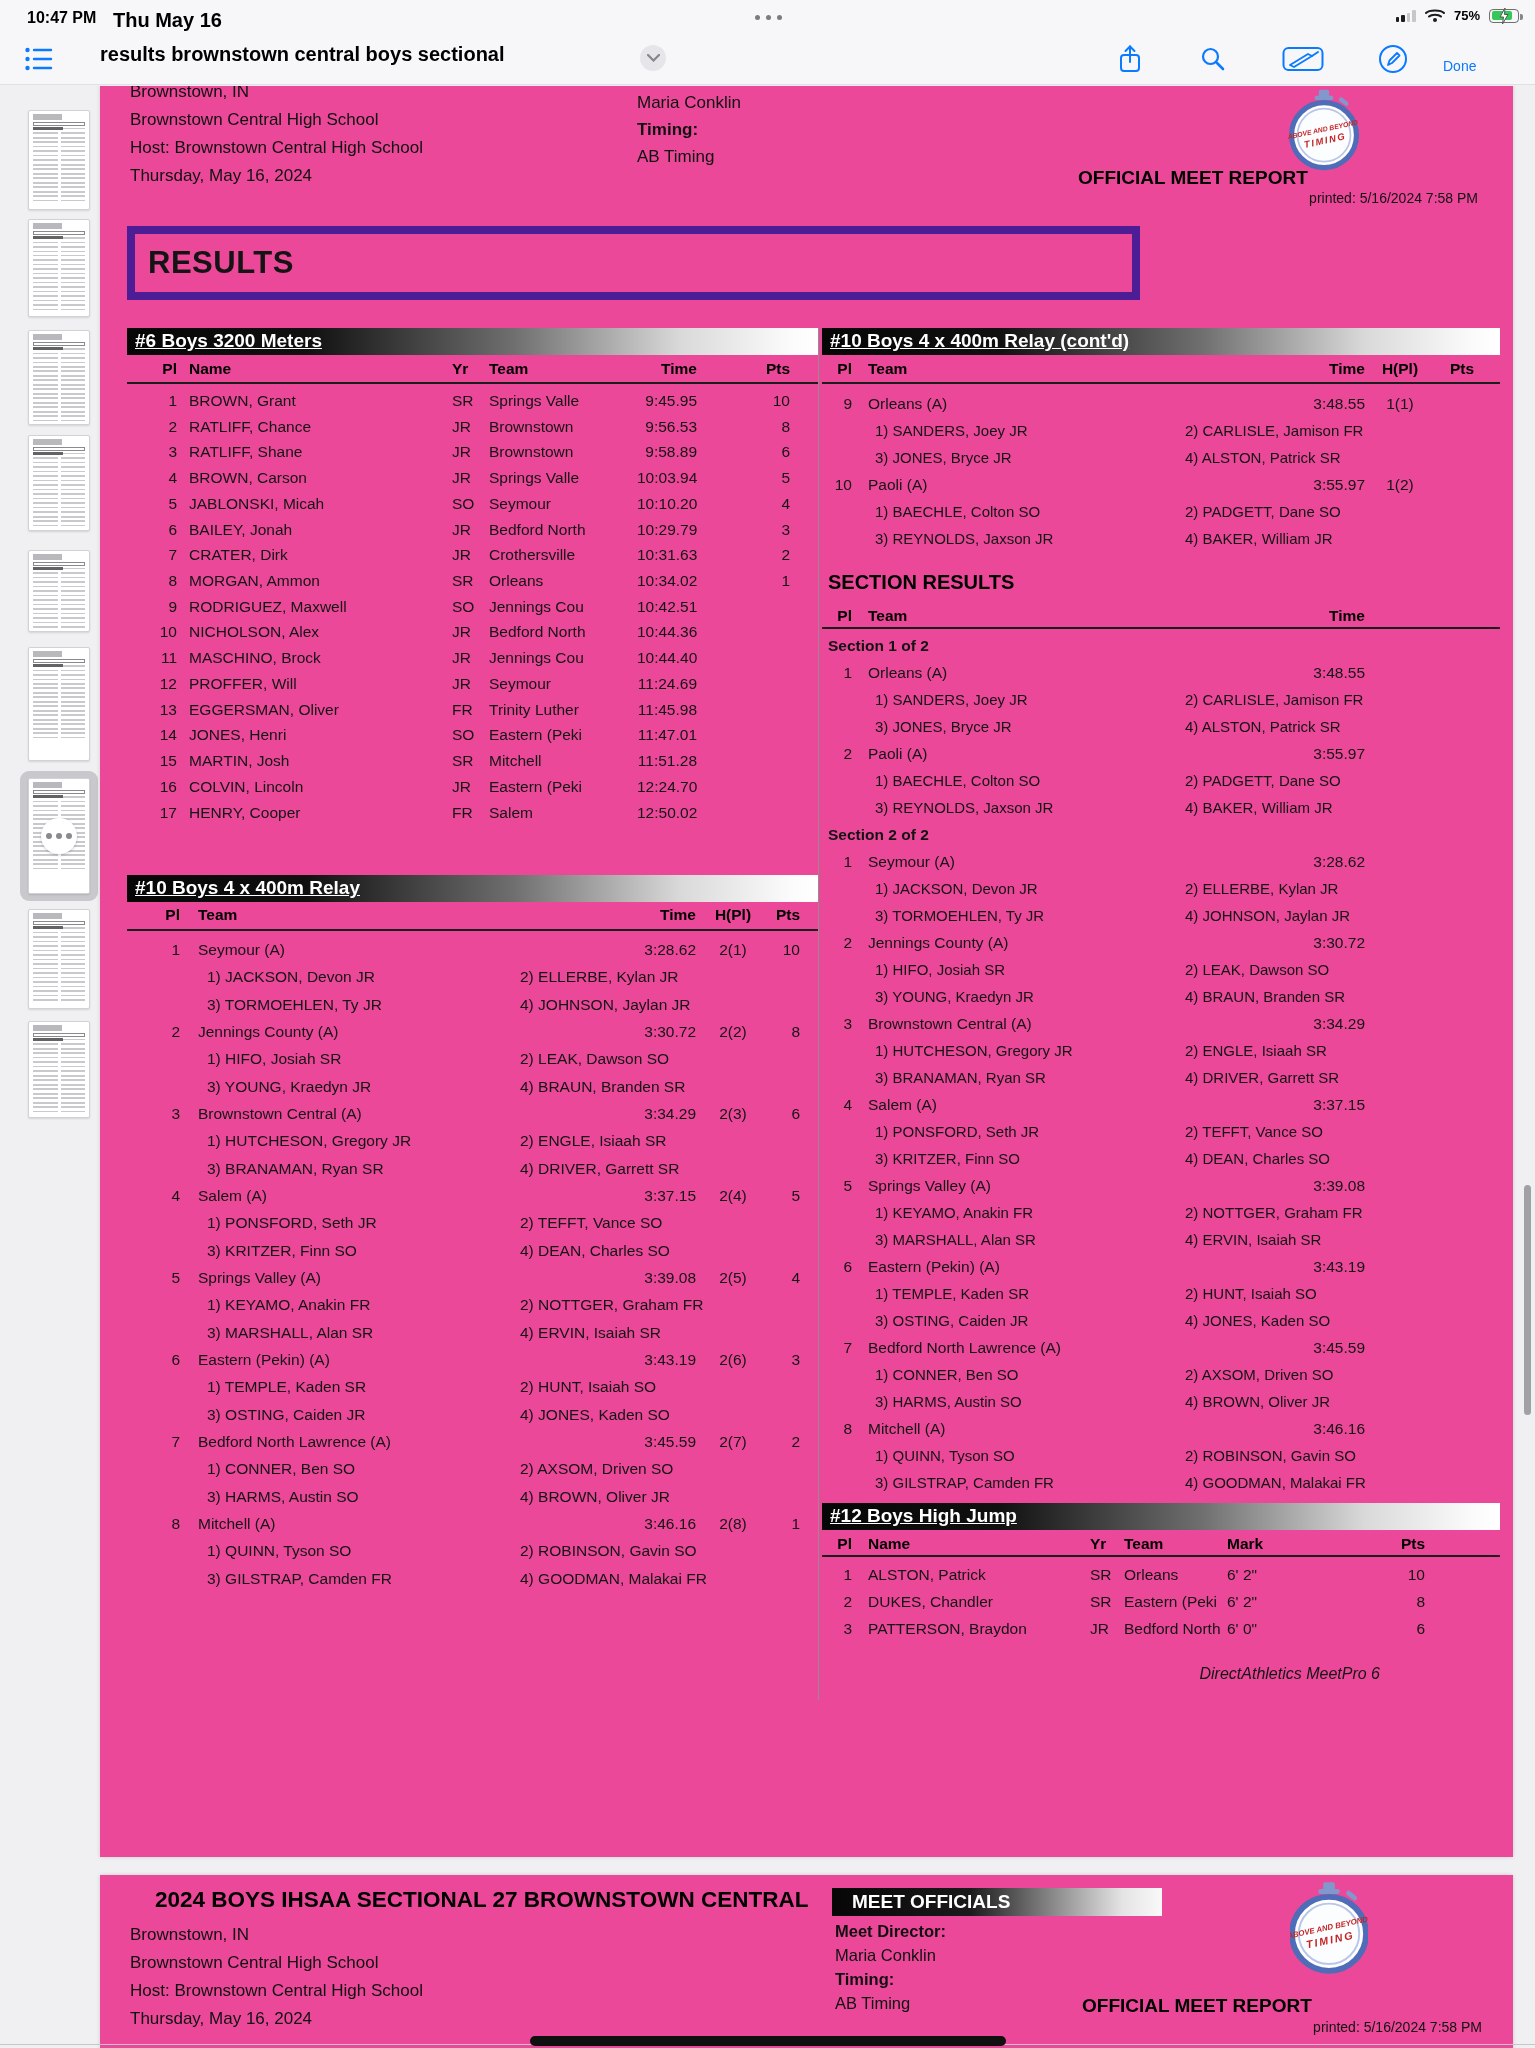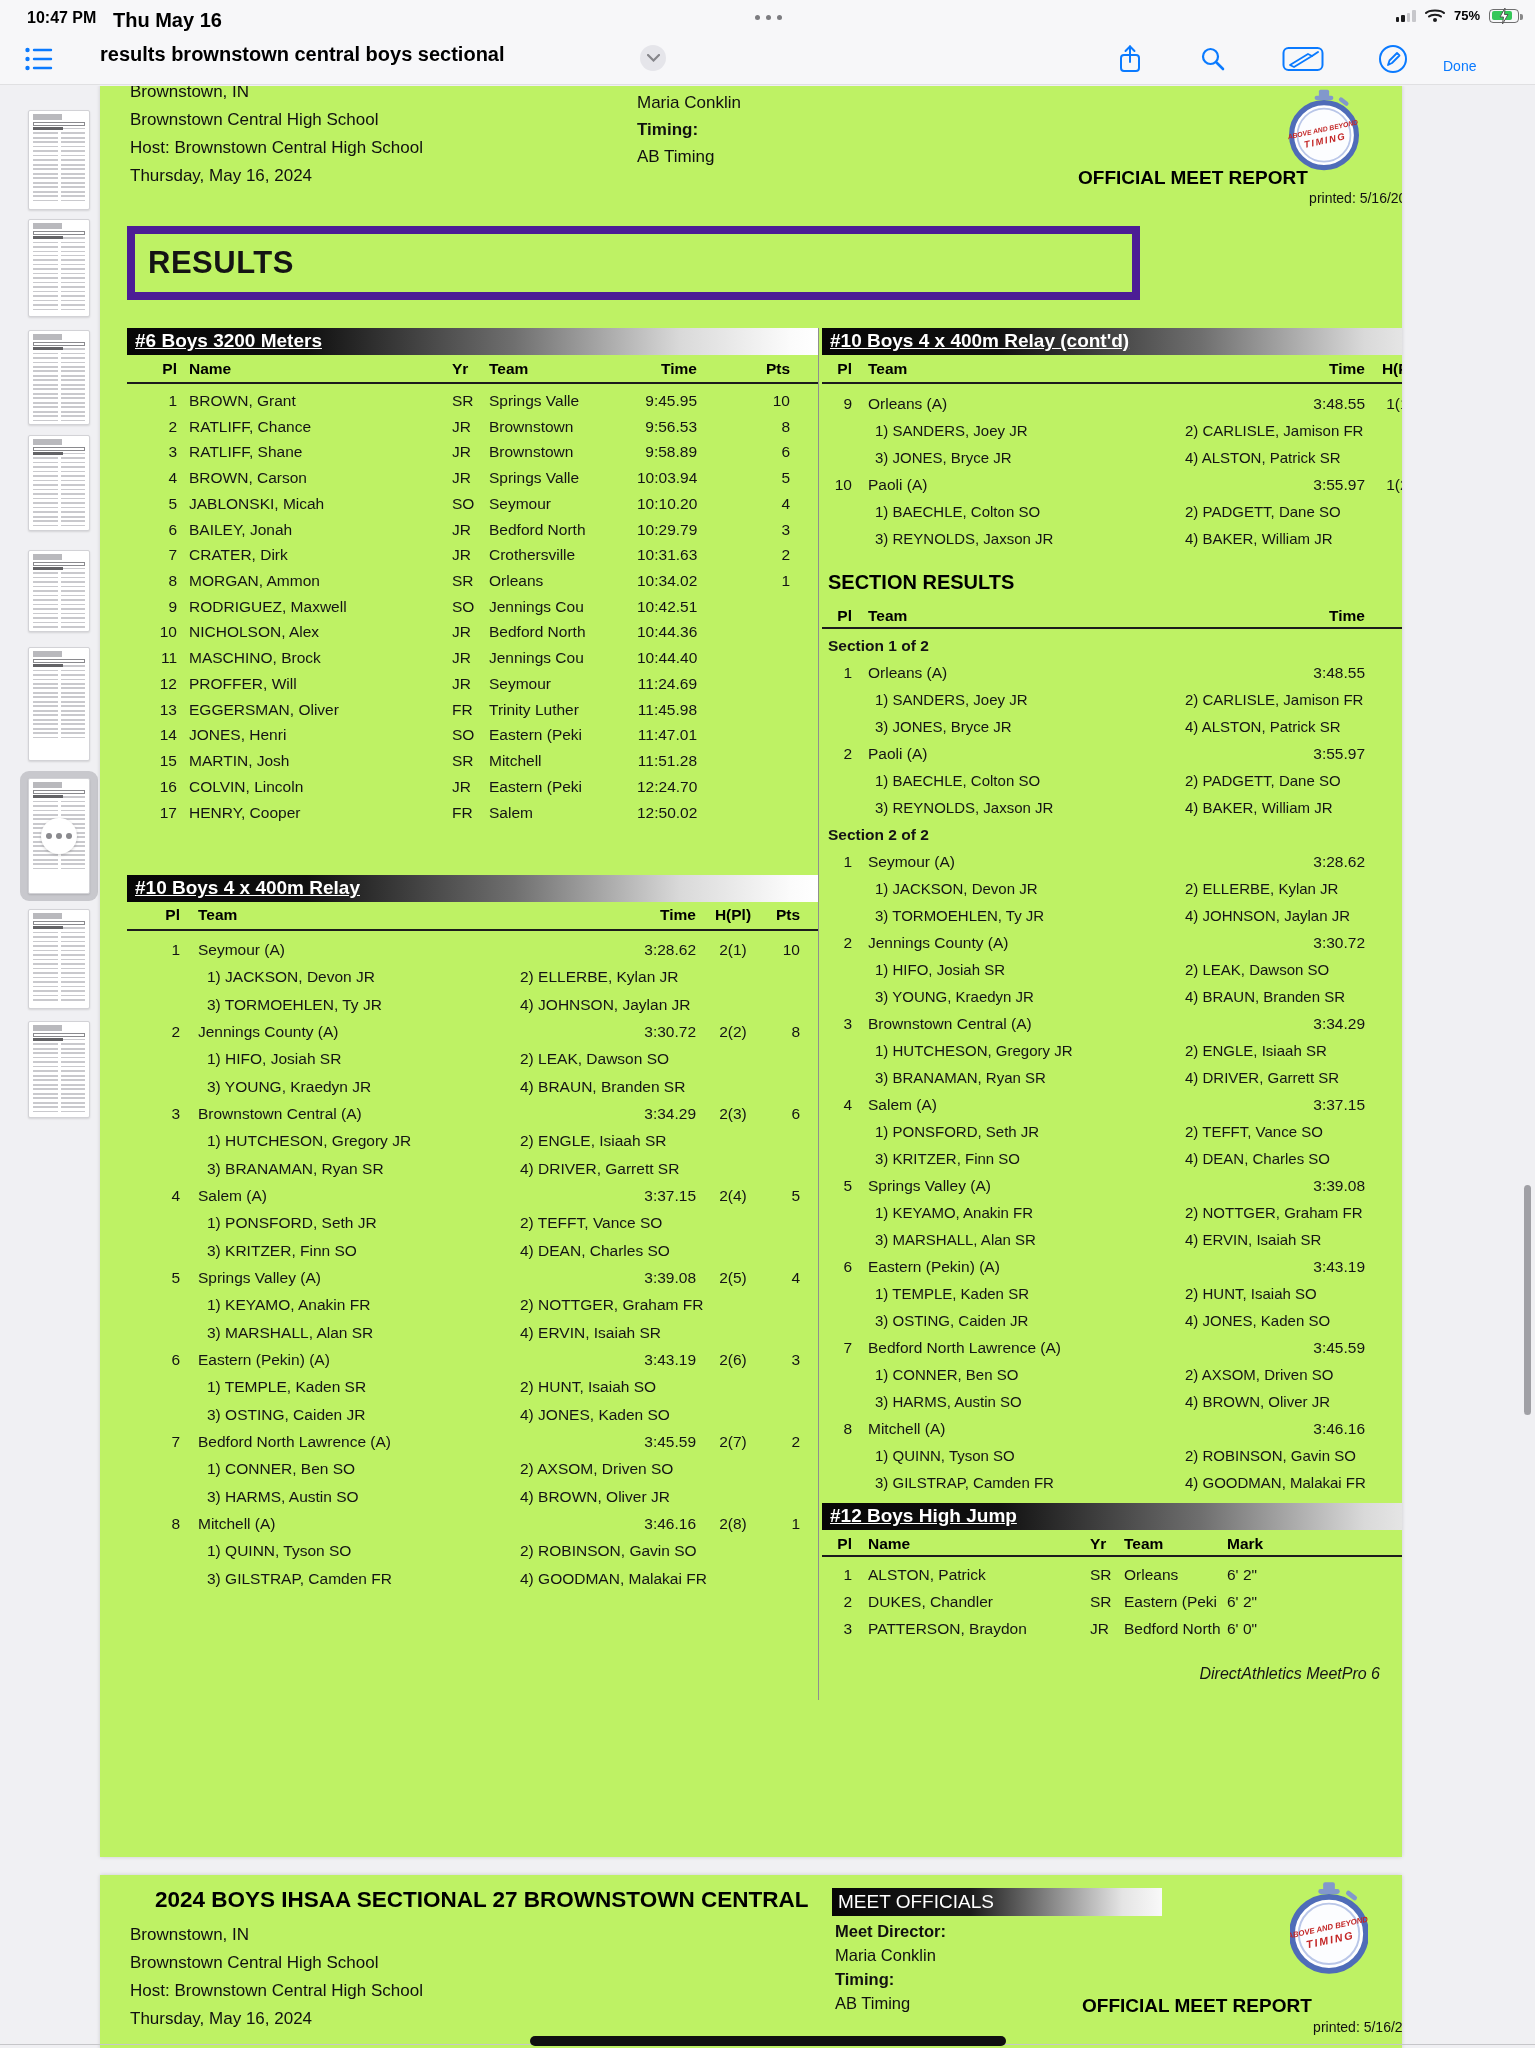--- a/index.html
+++ b/index.html
@@ -38,21 +38,21 @@
   .thumb .th-box { height:4px; margin:0 4px 2px 4px; border:1px solid #8a8a8e; }
   .thumb .th-cols { display:flex; gap:3px; margin:0 4px; }
   .thumb .th-cols i { flex:1; height:76px; background:repeating-linear-gradient(to bottom,#c9c9cd 0 1.5px,transparent 1.5px 4.5px); }
   .thumb .th-band { position:absolute; left:4px; right:26px; top:16px; height:3px; background:#636366; }
   .thumb-sel-wrap { width:78px; margin-left:20px; background:#c8c8cd; border-radius:9px; padding:7px 8px; position:relative; }
   .thumb-sel-wrap .thumb { margin-left:0; }
   .ellipsis-circle { position:absolute; left:50%; top:50%; transform:translate(-50%,-50%); width:36px; height:36px; background:#fff; border-radius:50%; display:flex; align-items:center; justify-content:center; gap:4px; box-shadow:0 1px 3px rgba(0,0,0,.2); }
   .ellipsis-circle i { width:6px; height:6px; border-radius:50%; background:#8a8a8e; }
 
   
-  .page { position:absolute; left:100px; width:1302px; background:#bef264; box-shadow:0 0 4px rgba(0,0,0,.15); overflow:hidden; }
+  .page { position:absolute; left:100px; width:1413px; background:#ec4899; box-shadow:0 0 4px rgba(0,0,0,.15); overflow:hidden; }
   .page1 { top:-1px; height:1772px; }
   .page2 { top:1789px; height:174px; }
   .abs { position:absolute; }
 
   .h17 { font-size:17px; line-height:28px; color:#101010; }
   .bold { font-weight:700; }
   .omr { font-size:19px; font-weight:700; color:#000; width:400px; }
   .printed { font-size:14px; color:#111; text-align:right; width:400px; }
 
   .results-box { border:8px solid #4c1d95; width:1013px; height:74px; display:flex; align-items:center; }
@@ -80,21 +80,21 @@
   .section-title { font-size:20px; font-weight:700; color:#000; }
 
   .hjh,.hj-row { display:grid; grid-template-columns:24px 16px 222px 34px 103px 130px 68px; }
   .hj-row { height:27px; line-height:27px; font-size:15.5px; white-space:nowrap; }
   .hj-row span { overflow:visible; white-space:nowrap; }
 
   .divider-v { width:1px; background:#8f8f8f; }
   .footnote { font-style:italic; font-size:16px; text-align:right; width:380px; }
 
   .p2-title { font-size:22.5px; font-weight:700; color:#000; white-space:nowrap; }
-  .mo-banner { width:330px; height:28px; background:linear-gradient(90deg,#060606 0,#1b1b1b 42%,#8e8e8e 68%,#e4e4e4 88%,#f9f9f9 100%); color:#fff; font-size:19px; font-weight:400; line-height:27px; padding-left:6px; }
+  .mo-banner { width:330px; height:28px; background:linear-gradient(90deg,#060606 0,#1b1b1b 42%,#8e8e8e 68%,#e4e4e4 88%,#f9f9f9 100%); color:#fff; font-size:19px; font-weight:700; line-height:27px; padding-left:20px; }
   .h165 { font-size:16.5px; line-height:24px; color:#101010; }
 
   .home-indicator { position:absolute; left:530px; top:2036px; width:476px; height:10px; border-radius:5.5px; background:#101010; z-index:9; }
   .bottom-hairline { position:absolute; left:0; top:2044px; width:1535px; height:1px; background:#c6c6c9; z-index:8; }
   .scroll-thumb { position:absolute; left:1524px; top:1185px; width:7px; height:230px; border-radius:4px; background:#a0a0a5; z-index:7; }
 
   .stopwatch text { font-weight:700; font-style:italic; }
 </style>
 </head>
 <body>

